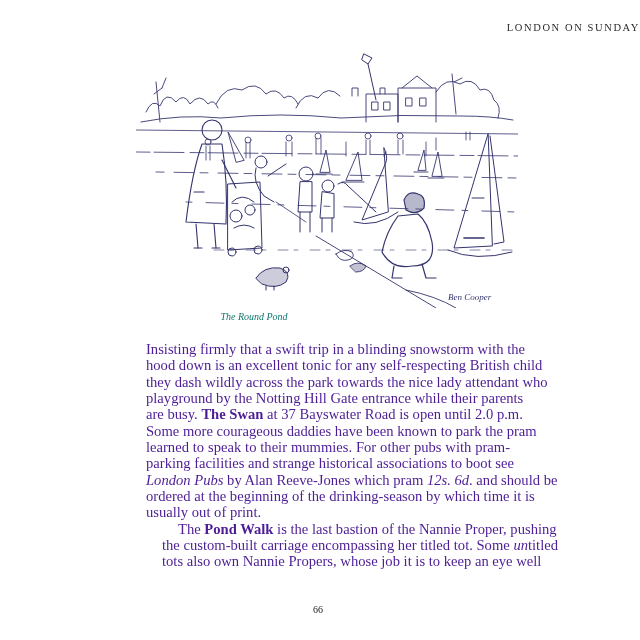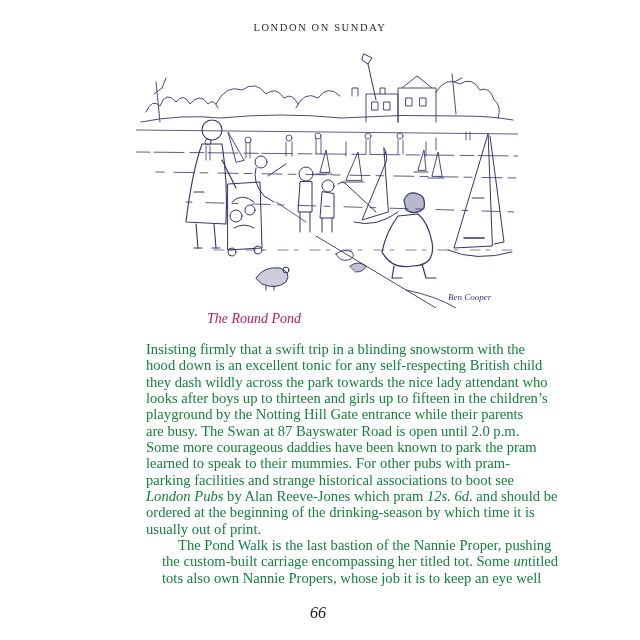--- a/index.html
+++ b/index.html
@@ -1,27 +1,27 @@
 <!DOCTYPE html>
 <html><head>
   <meta charset="utf-8">
   <style>
     html, body { margin: 0; padding: 0; background: #ffffff; }
     body { width: 640px; height: 640px; position: relative; overflow: hidden; font-family: "Liberation Serif", "DejaVu Serif", serif; color: #1e1e22; }
-    .running-head { position: absolute; top: 22px; left: 0; width: 640px; text-align: center; font-size: 10.5px; letter-spacing: 1.6px; color: #2a2a2e; }
+    .running-head { position: absolute; top: 22px; left: 0; width: 640px; text-align: right; font-size: 10.5px; letter-spacing: 1.6px; color: #2a2a2e; }
     .illustration { position: absolute; left: 136px; top: 52px; width: 382px; height: 256px; }
-    .caption { position: absolute; top: 311px; left: 0; width: 508px; text-align: center; font-style: italic; font-size: 14px; color: #be185d; }
-    .body-text { position: absolute; left: 146px; top: 341px; width: 364px; font-size: 14.6px; line-height: 16.35px; text-align: justify; color: #15803d; }
+    .caption { position: absolute; top: 311px; left: 0; width: 508px; text-align: center; font-style: italic; font-size: 10px; color: #0f766e; }
+    .body-text { position: absolute; left: 146px; top: 341px; width: 364px; font-size: 14.6px; line-height: 16.35px; text-align: justify; color: #4c1d95; }
     .para { margin: 0; }
     .para + .para { text-indent: 16px; }
     .line { display: block; text-align: justify; text-align-last: justify; white-space: nowrap; }
     .line.last { text-align-last: left; }
-    .b { font-weight: normal; }
+    .b { font-weight: bold; }
     .i { font-style: italic; }
-    .folio { position: absolute; top: 604px; left: 0; width: 636px; text-align: center; font-size: 16px; color: #222; font-style: italic; }
+    .folio { position: absolute; top: 604px; left: 0; width: 636px; text-align: center; font-size: 10px; color: #222; }
     svg .ink { stroke: #34346e; fill: none; stroke-linecap: round; stroke-linejoin: round; }
   </style>
 </head>
 <body>
 
 <div>
 
   <div class="running-head">LONDON ON SUNDAY</div>
 
   <div class="illustration">
@@ -147,23 +147,22 @@
     </svg>
   </div>
 
   <div class="caption">The Round Pond</div>
 
   <div class="body-text" id="body-text">
       <div class="para">
         <span class="line"><span>Insisting firmly that a swift trip in a blinding snowstorm with the</span></span>
         <span class="line"><span>hood down is an excellent tonic for any self-respecting British child</span></span>
         <span class="line"><span>they dash wildly across the park towards the nice lady attendant who</span></span>
-        <span class="line"><span>looks after boys up to thirteen and girls up to fifteen in the children’s</span></span>
         <span class="line"><span>playground by the Notting Hill Gate entrance while their parents</span></span>
-        <span class="line"><span>are busy. </span><span class="b">The Swan</span><span> at 87 Bayswater Road is open until 2.0 p.m.</span></span>
+        <span class="line"><span>are busy. </span><span class="b">The Swan</span><span> at 37 Bayswater Road is open until 2.0 p.m.</span></span>
         <span class="line"><span>Some more courageous daddies have been known to park the pram</span></span>
         <span class="line"><span>learned to speak to their mummies. For other pubs with pram-</span></span>
         <span class="line"><span>parking facilities and strange historical associations to boot see</span></span>
         <span class="line"><span class="i">London Pubs</span><span> by Alan Reeve-Jones which pram </span><span class="i">12s. 6d</span><span>. and should be</span></span>
         <span class="line"><span>ordered at the beginning of the drinking-season by which time it is</span></span>
         <span class="line last"><span>usually out of print.</span></span>
       </div>
       <div class="para">
         <span class="line" style="padding-left: 16px;"><span>The </span><span class="b">Pond Walk</span><span> is the last bastion of the Nannie Proper, pushing</span></span>
         <span class="line"><span>the custom-built carriage encompassing her titled tot. Some </span><span class="i">un</span><span>titled</span></span>

